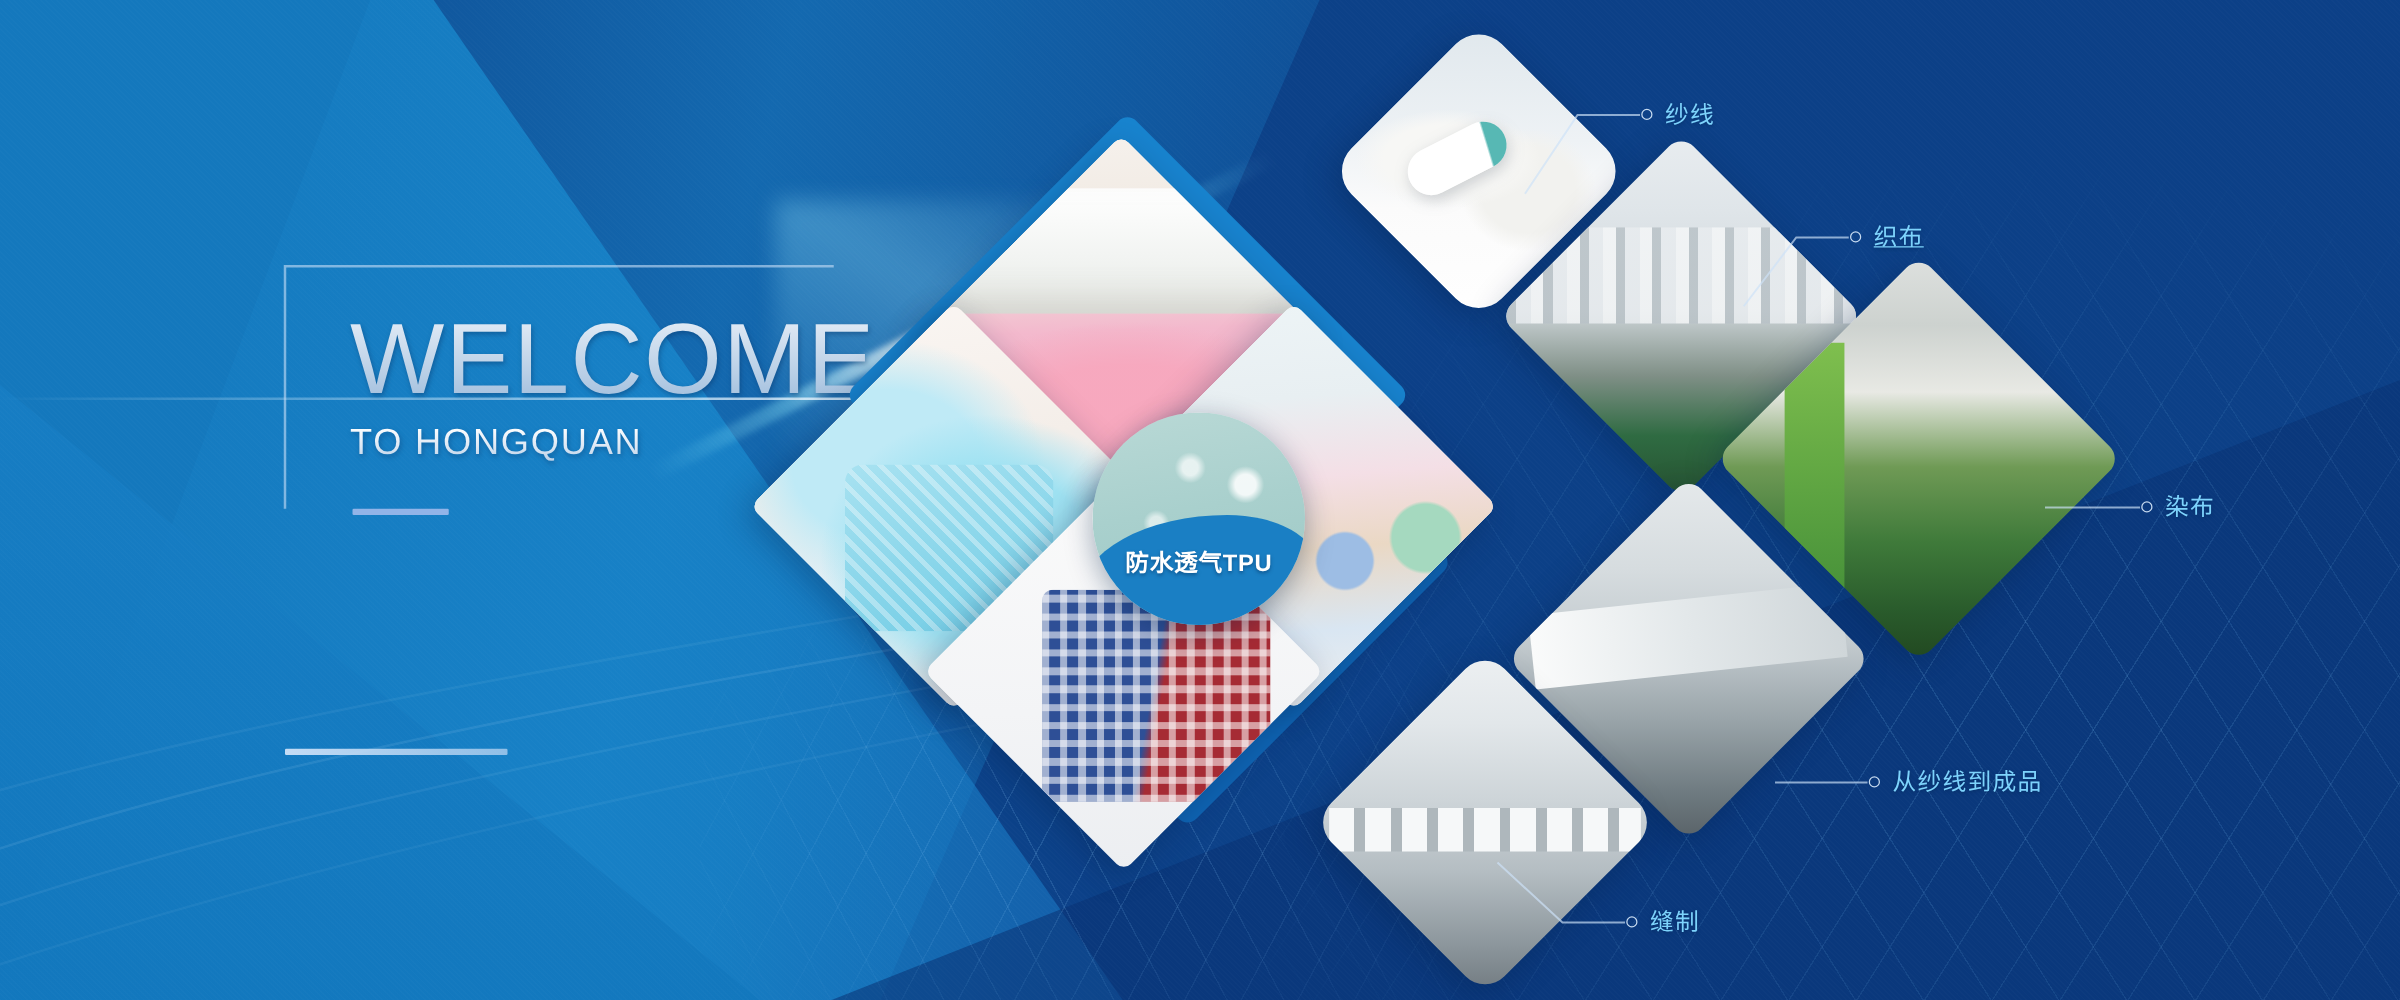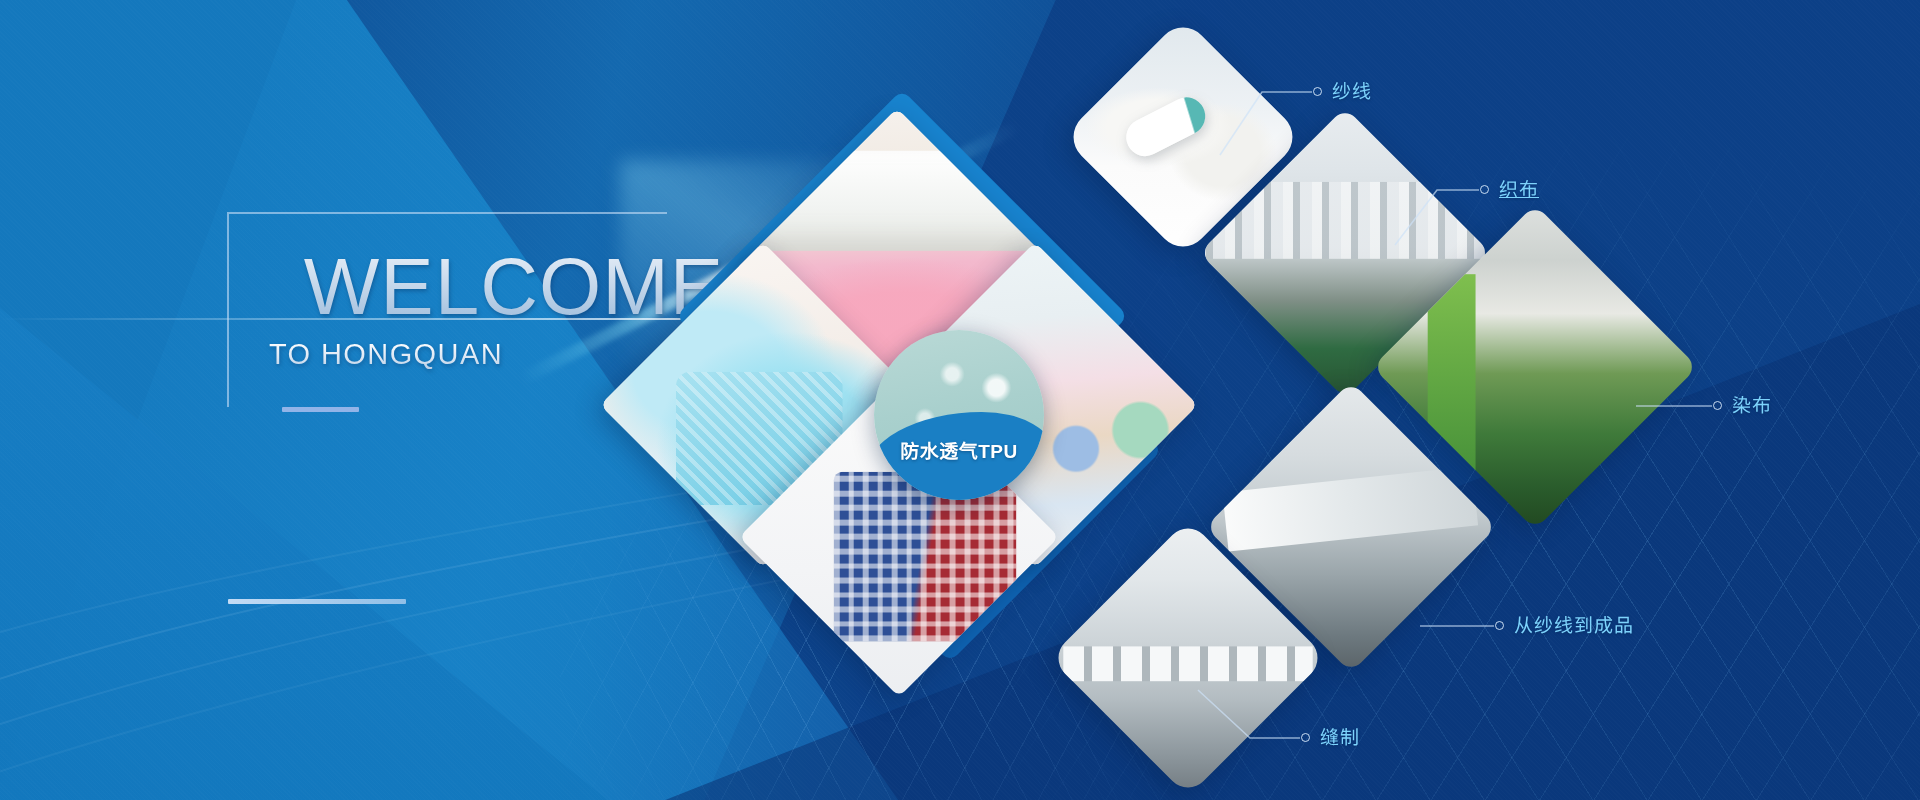--- a/index.html
+++ b/index.html
@@ -108,24 +108,23 @@
     border-left:2px solid rgba(195,220,245,.62);
     border-top:2px solid rgba(195,220,245,.62);
   }
   .welcome {
     position:relative; margin-left:52px; padding-top:48px;
     font-size:80px; line-height:.98; font-weight:400; letter-spacing:1px;
     background:linear-gradient(180deg,#fdfeff 8%,#e3ecf6 42%,#b9cfe6 78%,#9dbcdc 100%);
     -webkit-background-clip:text; background-clip:text; color:transparent;
     -webkit-text-fill-color:transparent;
     filter:drop-shadow(1px 2px 2px rgba(5,45,95,.40));
-    text-align:center;
   }
   .welcome-sub {
-    position:relative; margin-left:41px; margin-top:12px;
+    position:relative; margin-left:52px; margin-top:12px;
     font-size:29px; letter-spacing:1.4px; font-weight:400;
     background:linear-gradient(180deg,#ffffff 10%,#dbe7f4 60%,#b4cbe4 100%);
     -webkit-background-clip:text; background-clip:text; color:transparent;
     -webkit-text-fill-color:transparent;
     filter:drop-shadow(1px 2px 2px rgba(5,45,95,.38));
   }
   .accent-rule {
     margin-left:54px; margin-top:36px; width:77px; height:5px;
     background:#92b4e8; border-radius:1px;
   }

